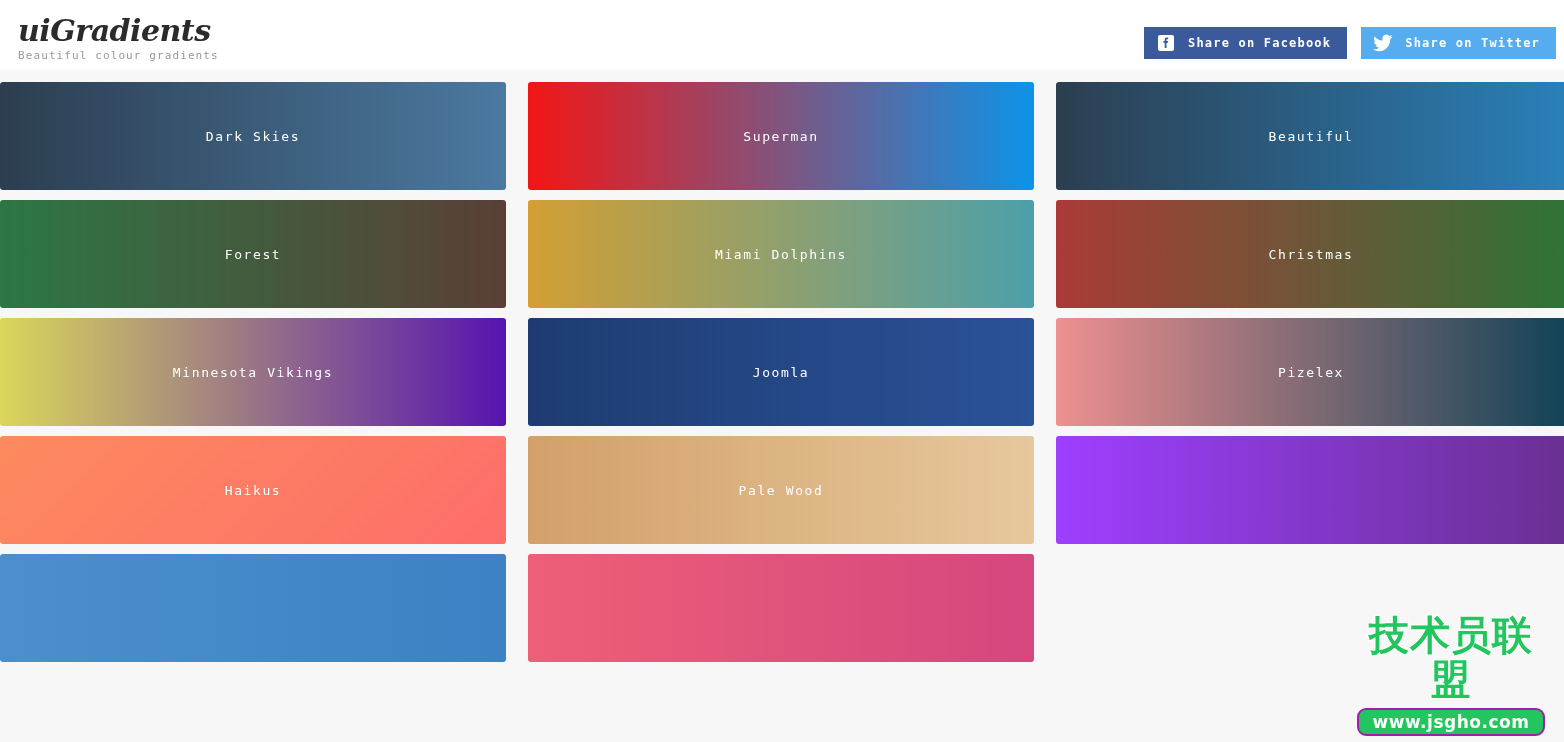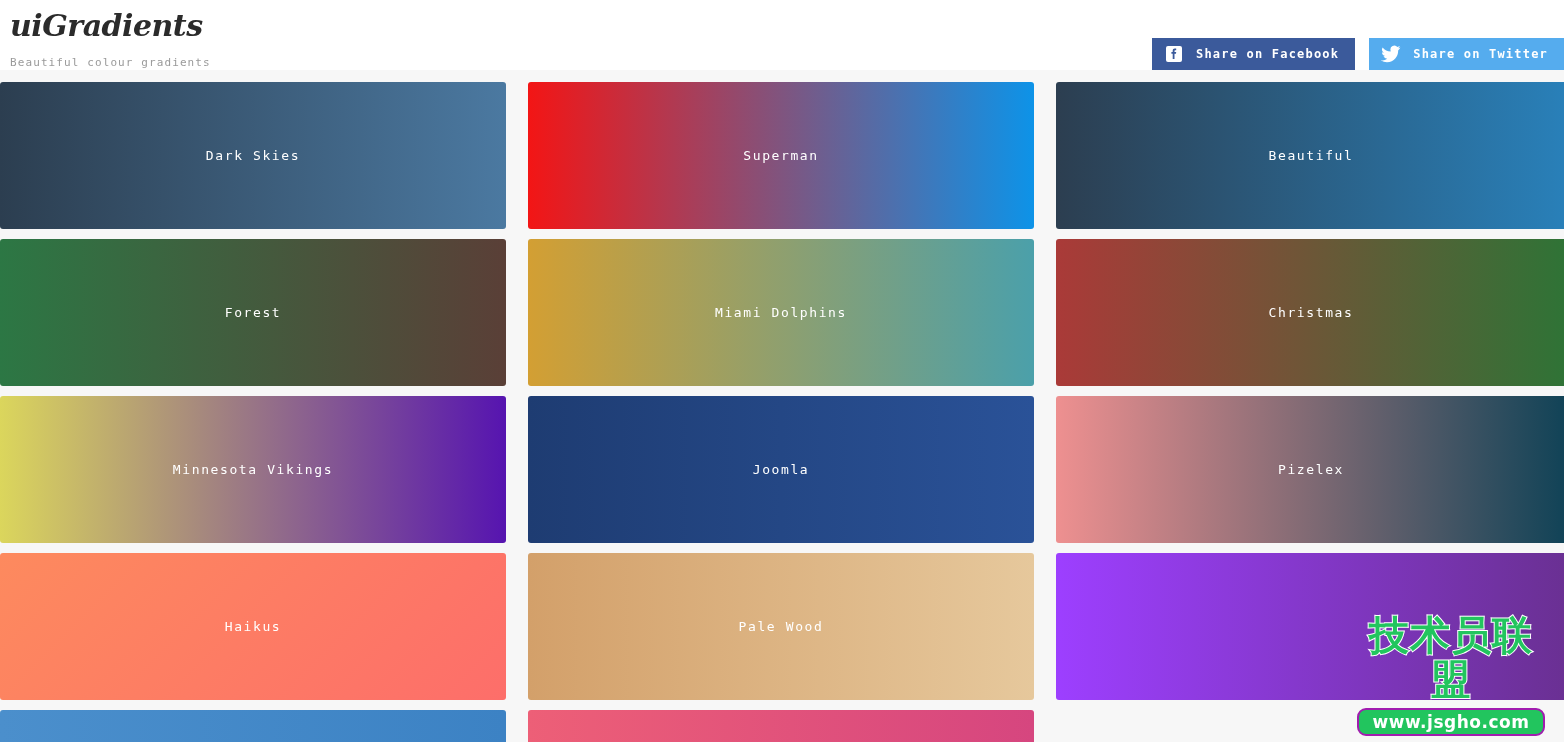--- a/index.html
+++ b/index.html
@@ -11,39 +11,39 @@
     font-family: "DejaVu Sans Mono", "Liberation Mono", monospace;
   }
   #app { position: relative; width: 1564px; height: 742px; }
 
   
   .header {
     position: relative;
     height: 70px;
     background: #ffffff;
     display: flex;
-    align-items: flex-end;
+    align-items: flex-start;
     justify-content: space-between;
-    padding: 0;
+    padding: 8px;
   }
   .brand { padding: 6px 0 0 10px; }
   .brand-logo {
     font-family: "DejaVu Serif", "Liberation Serif", serif;
     font-size: 30px;
     font-weight: 700;
     font-style: italic;
     letter-spacing: -0.5px;
     color: #2b2b2b;
     line-height: 34px;
   }
   .brand-tagline {
     font-size: 11px;
     color: #9a9a9a;
     letter-spacing: 1.1px;
-    margin-top: 13px;
+    margin-top: 1px;
     line-height: 14px;
   }
 
   .share-group {
     display: flex;
     align-items: center;
     gap: 14px;
     padding: 19px 0 0 0;
     margin-right: 0;
   }
@@ -77,21 +77,21 @@
   .grid {
     position: absolute;
     left: 0; top: 82px;
     width: 1564px;
     display: grid;
     grid-template-columns: 506px 506px 510px;
     column-gap: 22px;
     row-gap: 10px;
   }
   .card {
-    height: 147px;
+    height: 108px;
     border-radius: 3px;
     display: flex;
     align-items: center;
     justify-content: center;
     position: relative;
     overflow: hidden;
     cursor: pointer;
   }
   .card-title {
     color: #ffffff;

